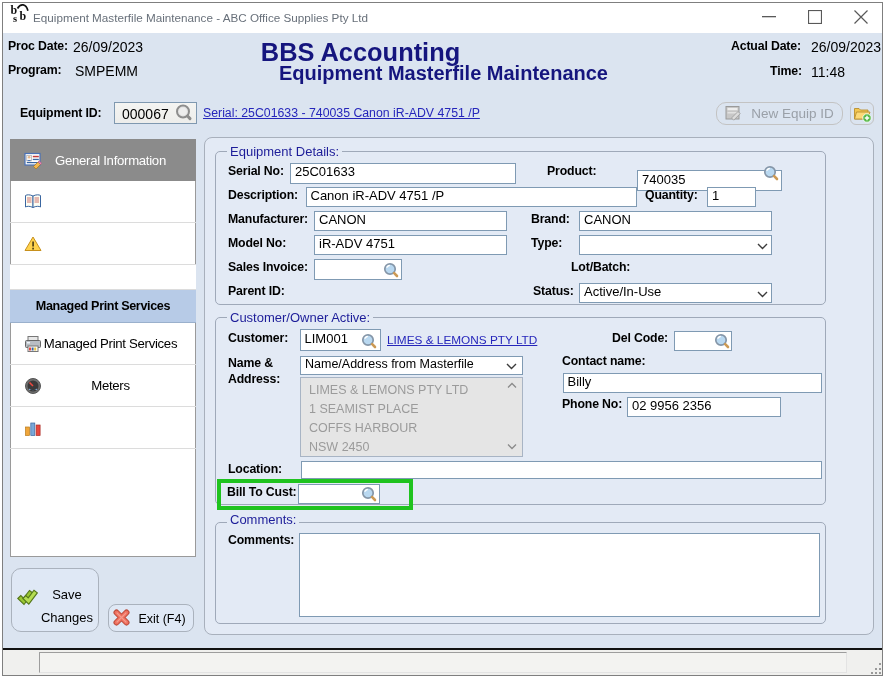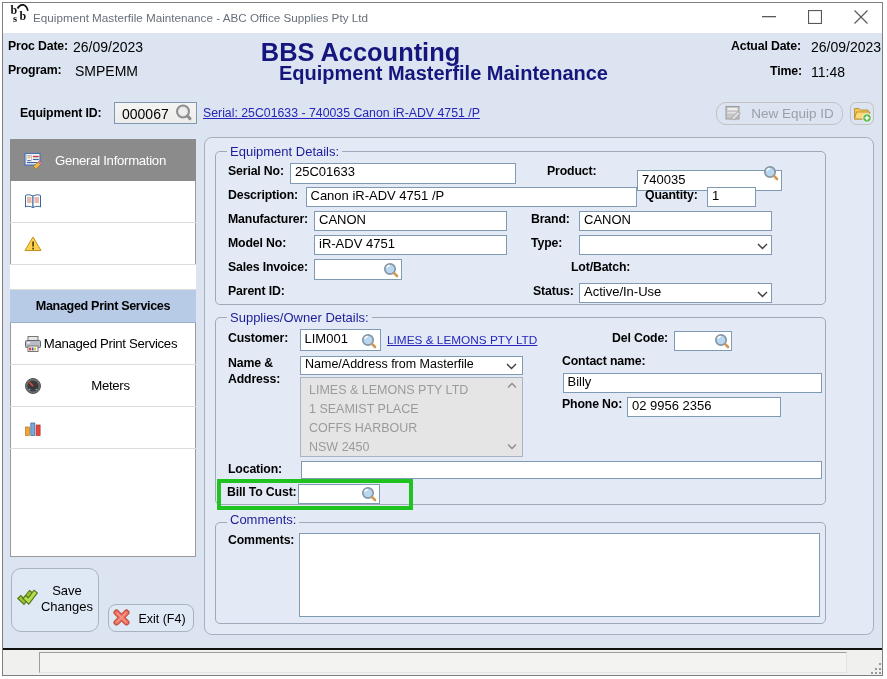--- a/index.html
+++ b/index.html
@@ -183,21 +183,21 @@
 </svg>
 <div class="lbl" style="left:531px;top:260px;margin-left:40px;">Lot/Batch:</div>
 <div class="lbl" style="left:228px;top:284px;">Parent ID:</div>
 <div class="lbl" style="left:533px;top:284px;">Status:</div>
 <div class="inp" style="left:579px;top:283px;width:193px;height:20px;">Active/In-Use</div>
 <svg class="abs" style="left:757px;top:291px" width="11" height="7" viewBox="0 0 11 7">
     <path d="M1 1 L5.5 5.5 L10 1" stroke="#3c3c3c" stroke-width="1.4" fill="none"></path>
   </svg>
 
 <div class="fs" style="left:215px;top:317px;width:611px;height:188px;"></div>
-<div class="leg" style="left:227px;top:310px;">Supplies/Owner Details:</div>
+<div class="leg" style="left:227px;top:310px;">Customer/Owner Active:</div>
 <div class="lbl" style="left:228px;top:331px;">Customer:</div>
 <div class="inp" style="left:299.5px;top:328.5px;width:81.5px;height:22px;">LIM001</div>
 <svg class="mag" style="left:360px;top:331.5px" width="18" height="18" viewBox="0 0 18 18">
   <circle cx="8" cy="8" r="5.2" fill="#b9d8f0" stroke="#8596a8" stroke-width="1.7"></circle>
   <path d="M5 6.2 A 3.6 3.6 0 0 1 7.2 4.6" stroke="#fff" stroke-width="1.5" fill="none" stroke-linecap="round"></path>
   <path d="M12.2 12.2 L15 15" stroke="#cc9a55" stroke-width="2.6" stroke-linecap="round"></path>
 </svg>
 <div class="link" style="left:387px;top:333px;font-size:11.8px;">LIMES &amp; LEMONS PTY LTD</div>
 <div class="lbl" style="left:612px;top:331px;">Del Code:</div>
 <div class="inp" style="left:674px;top:330.5px;width:58px;height:20.5px;"></div>
@@ -237,21 +237,21 @@
 <div class="fs" style="left:215px;top:522px;width:611px;height:102px;"></div>
 <div class="leg" style="left:227px;top:512px;">Comments:</div>
 <div class="lbl" style="left:228px;top:532.5px;">Comments:</div>
 <div class="inp" style="left:299px;top:533px;width:521px;height:84px;"></div>
 
 <div class="abs" style="left:11px;top:568px;width:88px;height:64px;background:#dfe8f5;border:1px solid #aab2bd;border-radius:10px;"></div>
 <svg class="abs" style="left:17px;top:588px" width="21" height="20" viewBox="0 0 21 20">
   <path d="M0.8 10.5 L3.8 7.5 L6.5 10.2 L12.5 2.5 L16 5.2 L7 16.5 Z" fill="#9ac832" stroke="#55771a" stroke-width="1.1"></path>
   <path d="M5.8 10.5 L8.8 7.5 L11.2 9.9 L17 2.2 L20.3 4.9 L11.8 16.2 Z" fill="#b5dd52" stroke="#55771a" stroke-width="1.1"></path>
 </svg>
-<div class="abs" style="left:36px;top:583px;width:62px;text-align:center;font-size:13px;line-height:16px;">Save<br>Changes</div>
+<div class="abs" style="left:36px;top:583px;width:62px;text-align:center;font-size:13px;line-height:23px;">Save<br>Changes</div>
 <div class="abs" style="left:108px;top:604px;width:86px;height:28px;background:#dfe8f5;border:1px solid #aab2bd;border-radius:8px;"></div>
 <svg class="abs" style="left:113px;top:609px" width="17" height="17" viewBox="0 0 17 17">
   <path d="M3.5 3.5 L13.5 13.5 M13.5 3.5 L3.5 13.5" stroke="#b94a3a" stroke-width="6" stroke-linecap="round"></path>
   <path d="M3.5 3.5 L13.5 13.5 M13.5 3.5 L3.5 13.5" stroke="#ee6f5f" stroke-width="4" stroke-linecap="round"></path>
   <path d="M4 4 L13 13 M13 4 L4 13" stroke="#f59c8d" stroke-width="1.2" stroke-linecap="round"></path>
 </svg>
 <div class="abs" style="left:134px;top:612px;width:56px;text-align:center;font-size:12.5px;">Exit (F4)</div>
 
 <div class="abs" style="left:39px;top:652px;width:808px;height:21px;border-top:1px solid #9d9d9d;border-left:1px solid #9d9d9d;border-right:1px solid #e3e3e3;border-bottom:1px solid #e3e3e3;background:#f3f3f1;"></div>
 <div class="abs" style="left:879px;top:663px;width:2px;height:2px;background:#999;"></div>

